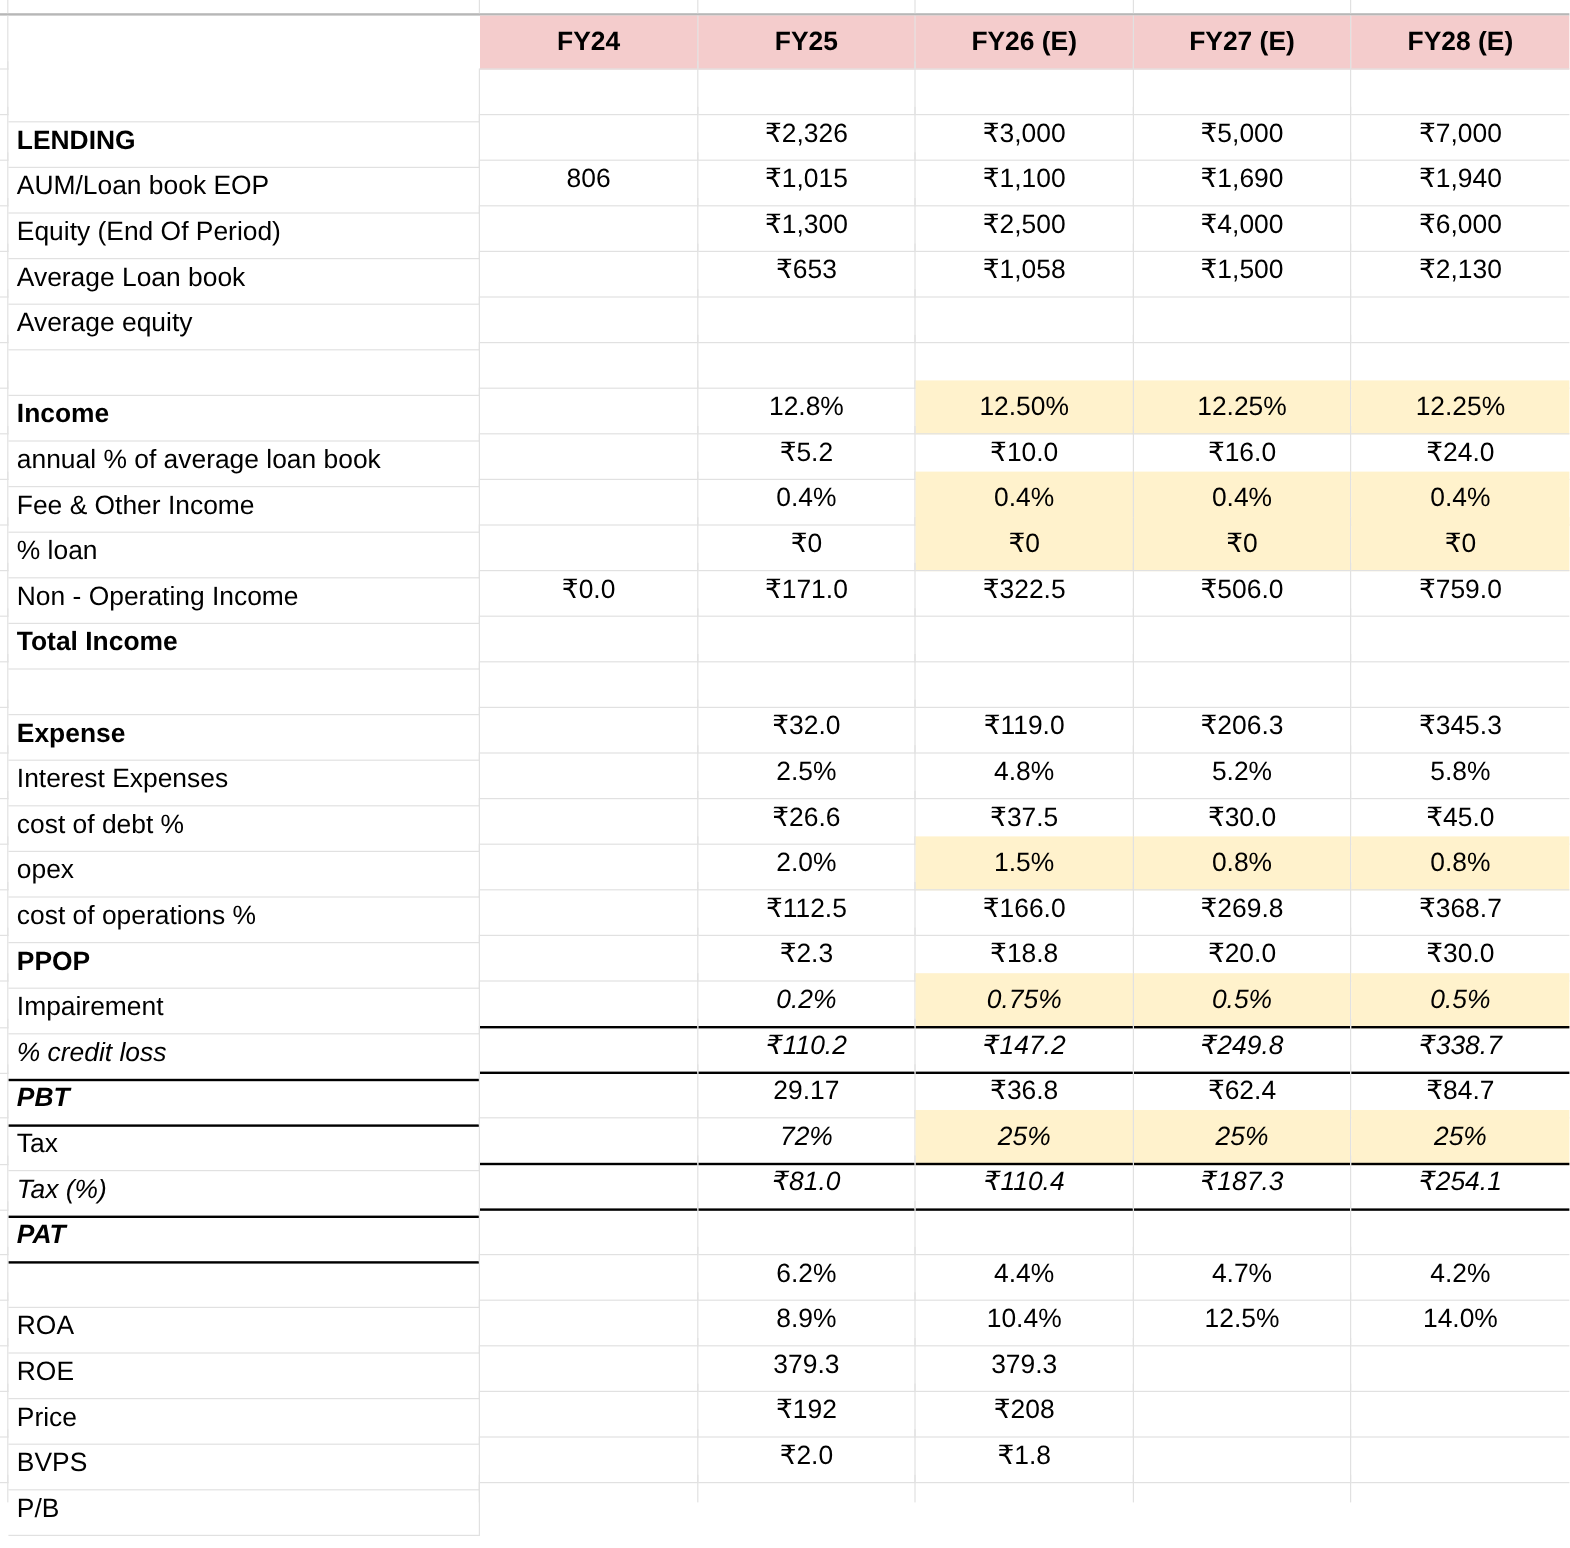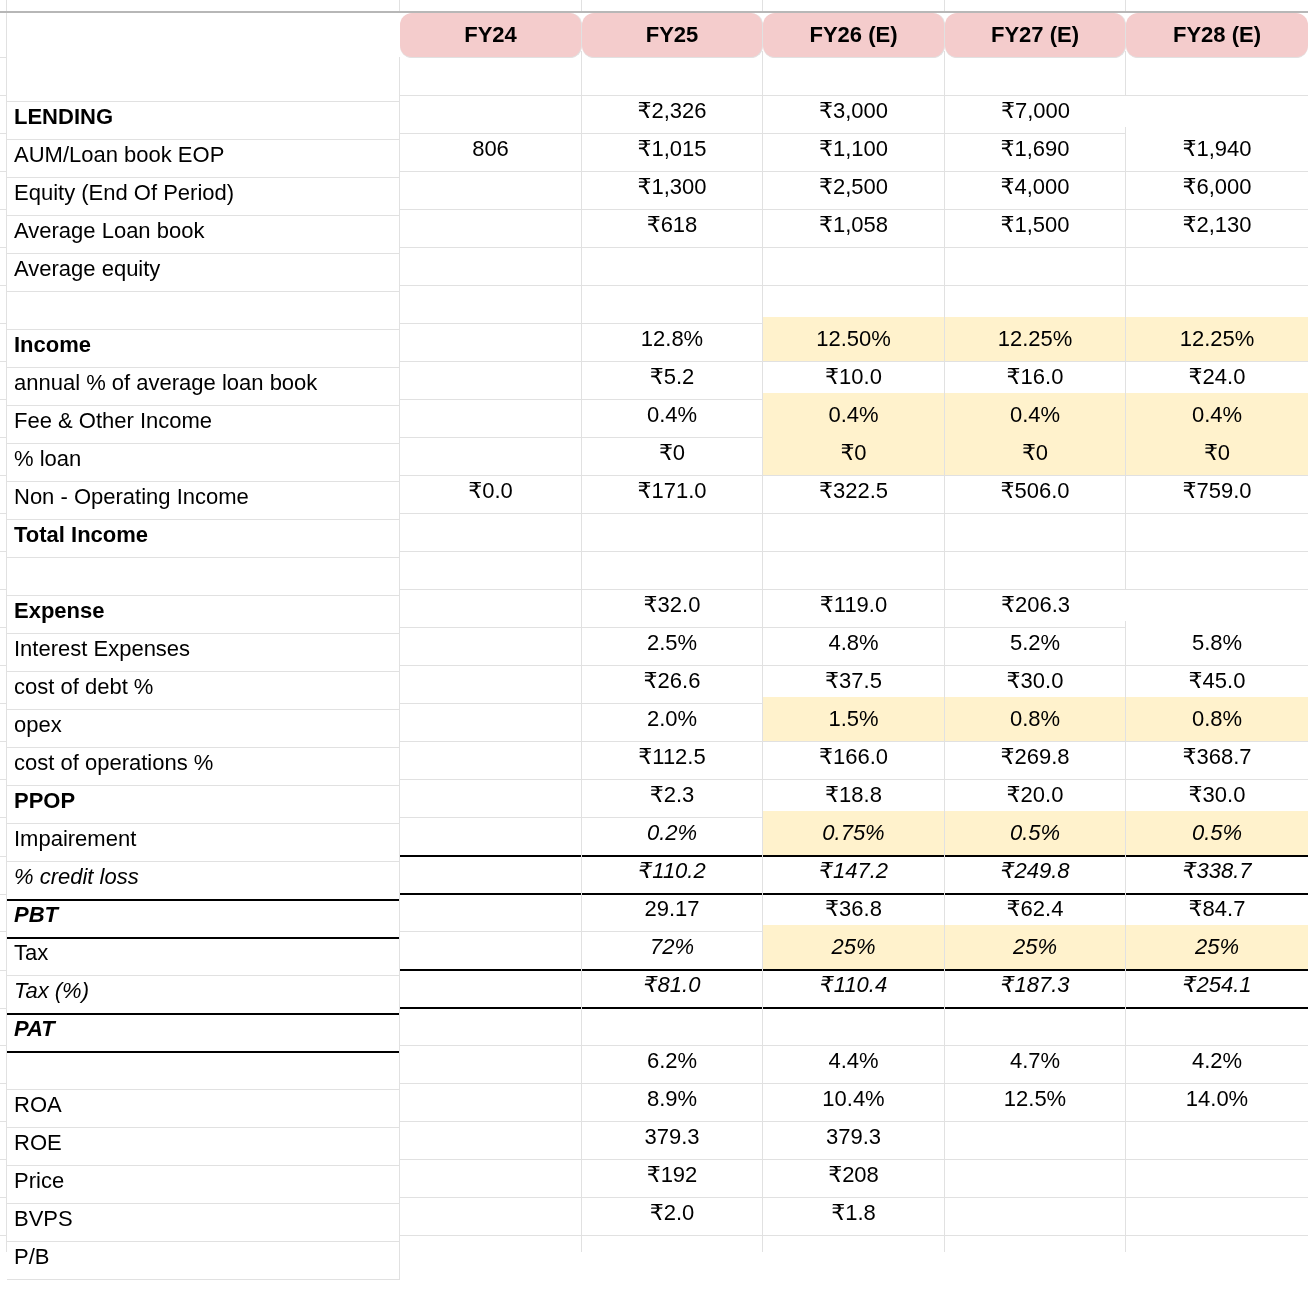--- a/index.html
+++ b/index.html
@@ -31,21 +31,21 @@
     border-right:1px solid var(--grid);
     border-bottom:1px solid var(--grid);
     display:flex;
     align-items:center;
     justify-content:center;
     overflow:hidden;
     white-space:nowrap;
   }
   .cell:last-child{border-right:none;}
   .cell.label{justify-content:flex-start;padding-left:7px;margin-top:44px;}
-  .row.header .cell.head{background:var(--header-bg);font-weight:bold;border-radius:12px;}
+  .row.header .cell.head{background:var(--header-bg);font-weight:bold;}
   .cell.est{background:var(--est-bg);}
   .bold{font-weight:bold;}
   .row.thick .cell:not(.margin){border-bottom:2px solid var(--strong);font-style:italic;}
 </style>
 </head>
 <body>
 
 <div class="sheet" style="--header-bg: #f4cccc; --est-bg: #fff2cc; --grid: #e1e1e1; --divider: #b7b7b7; --strong: #000000;">
 
   <div class="row top-spacer">
@@ -77,20 +77,21 @@
         <div class="cell value"></div>
         <div class="cell value"></div>
         <div class="cell value"></div>
       </div>
       <div class="row">
         <div class="cell margin"></div>
         <div class="cell label">AUM/Loan book EOP</div>
         <div class="cell value"></div>
         <div class="cell value">₹2,326</div>
         <div class="cell value">₹3,000</div>
+        <div class="cell value">₹5,000</div>
         <div class="cell value">₹7,000</div>
       </div>
       <div class="row">
         <div class="cell margin"></div>
         <div class="cell label">Equity (End Of Period)</div>
         <div class="cell value">806</div>
         <div class="cell value">₹1,015</div>
         <div class="cell value">₹1,100</div>
         <div class="cell value">₹1,690</div>
         <div class="cell value">₹1,940</div>
@@ -101,21 +102,21 @@
         <div class="cell value"></div>
         <div class="cell value">₹1,300</div>
         <div class="cell value">₹2,500</div>
         <div class="cell value">₹4,000</div>
         <div class="cell value">₹6,000</div>
       </div>
       <div class="row">
         <div class="cell margin"></div>
         <div class="cell label">Average equity</div>
         <div class="cell value"></div>
-        <div class="cell value">₹618</div>
+        <div class="cell value">₹653</div>
         <div class="cell value">₹1,058</div>
         <div class="cell value">₹1,500</div>
         <div class="cell value">₹2,130</div>
       </div>
       <div class="row">
         <div class="cell margin"></div>
         <div class="cell label"></div>
         <div class="cell value"></div>
         <div class="cell value"></div>
         <div class="cell value"></div>
@@ -194,20 +195,21 @@
         <div class="cell value"></div>
         <div class="cell value"></div>
       </div>
       <div class="row">
         <div class="cell margin"></div>
         <div class="cell label">Interest Expenses</div>
         <div class="cell value"></div>
         <div class="cell value">₹32.0</div>
         <div class="cell value">₹119.0</div>
         <div class="cell value">₹206.3</div>
+        <div class="cell value">₹345.3</div>
       </div>
       <div class="row">
         <div class="cell margin"></div>
         <div class="cell label">cost of debt %</div>
         <div class="cell value"></div>
         <div class="cell value">2.5%</div>
         <div class="cell value">4.8%</div>
         <div class="cell value">5.2%</div>
         <div class="cell value">5.8%</div>
       </div>

